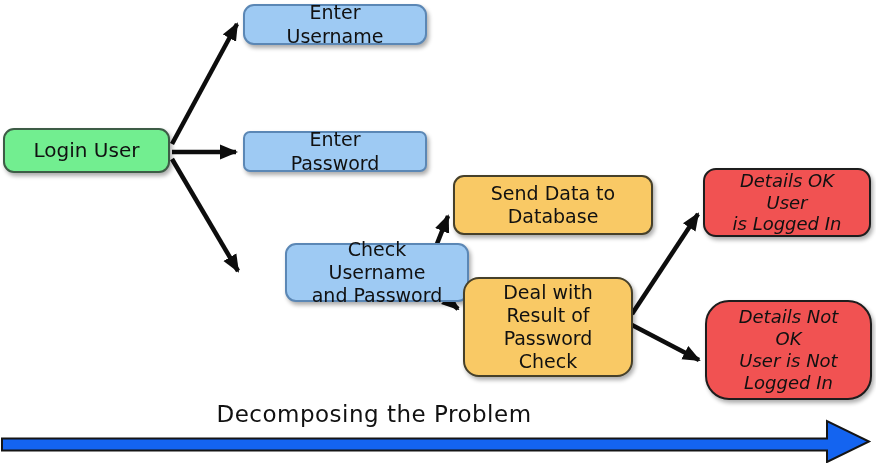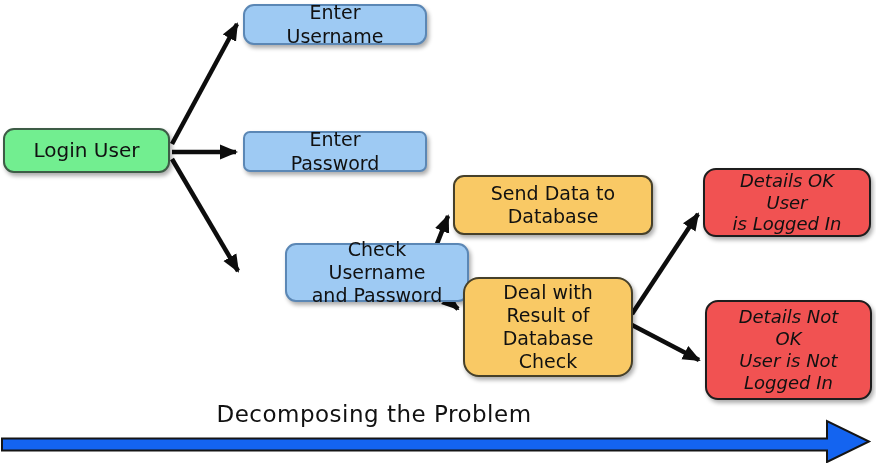--- a/index.html
+++ b/index.html
@@ -69,21 +69,21 @@
     border-color: var(--red_border, #1d1d1d);
     font-style: italic;
   }
   #n-login            { left: 3px;   top: 128px; width: 167px; height: 45px;  font-size: 20px; }
   #n-enter-username   { left: 243px; top: 4px;   width: 184px; height: 41px;  font-size: 19px; }
   #n-enter-password   { left: 243px; top: 131px; width: 184px; height: 41px;  font-size: 19px; border-radius: 7px; }
   #n-check            { left: 243px; top: 243px; width: 184px; height: 59px;  font-size: 19px; margin-left: 42px; }
   #n-send-data        { left: 453px; top: 175px; width: 200px; height: 60px;  font-size: 19px; }
   #n-deal-result      { left: 463px; top: 277px; width: 170px; height: 100px; font-size: 19px; border-radius: 16px; }
   #n-details-ok       { left: 703px; top: 168px; width: 168px; height: 69px;  font-size: 18px; border-radius: 13px; }
-  #n-details-not-ok   { left: 705px; top: 300px; width: 167px; height: 100px; font-size: 18px; border-radius: 13px; }
+  #n-details-not-ok   { left: 705px; top: 300px; width: 167px; height: 100px; font-size: 18px; border-radius: 24px; }
   .caption {
     position: absolute;
     left: 0;
     top: 401px;
     width: 748px;
     text-align: center;
     font-size: 23px;
     letter-spacing: 0.5px;
     color: var(--text_color, #111);
   }
@@ -118,21 +118,21 @@
   <div class="node node-blue" id="n-enter-password">Enter Password</div>
 
   <div class="node node-blue" id="n-check">Check Username
 and Password</div>
 
   <div class="node node-orange" id="n-send-data">Send Data to
 Database</div>
 
   <div class="node node-orange" id="n-deal-result">Deal with
 Result of
-Database
+Password
 Check</div>
 
   <div class="node node-red" id="n-details-ok">Details OK User
 is Logged In</div>
 
   <div class="node node-red" id="n-details-not-ok">Details Not OK
 User is Not
 Logged In</div>
 
   <div class="caption">Decomposing the Problem</div>

